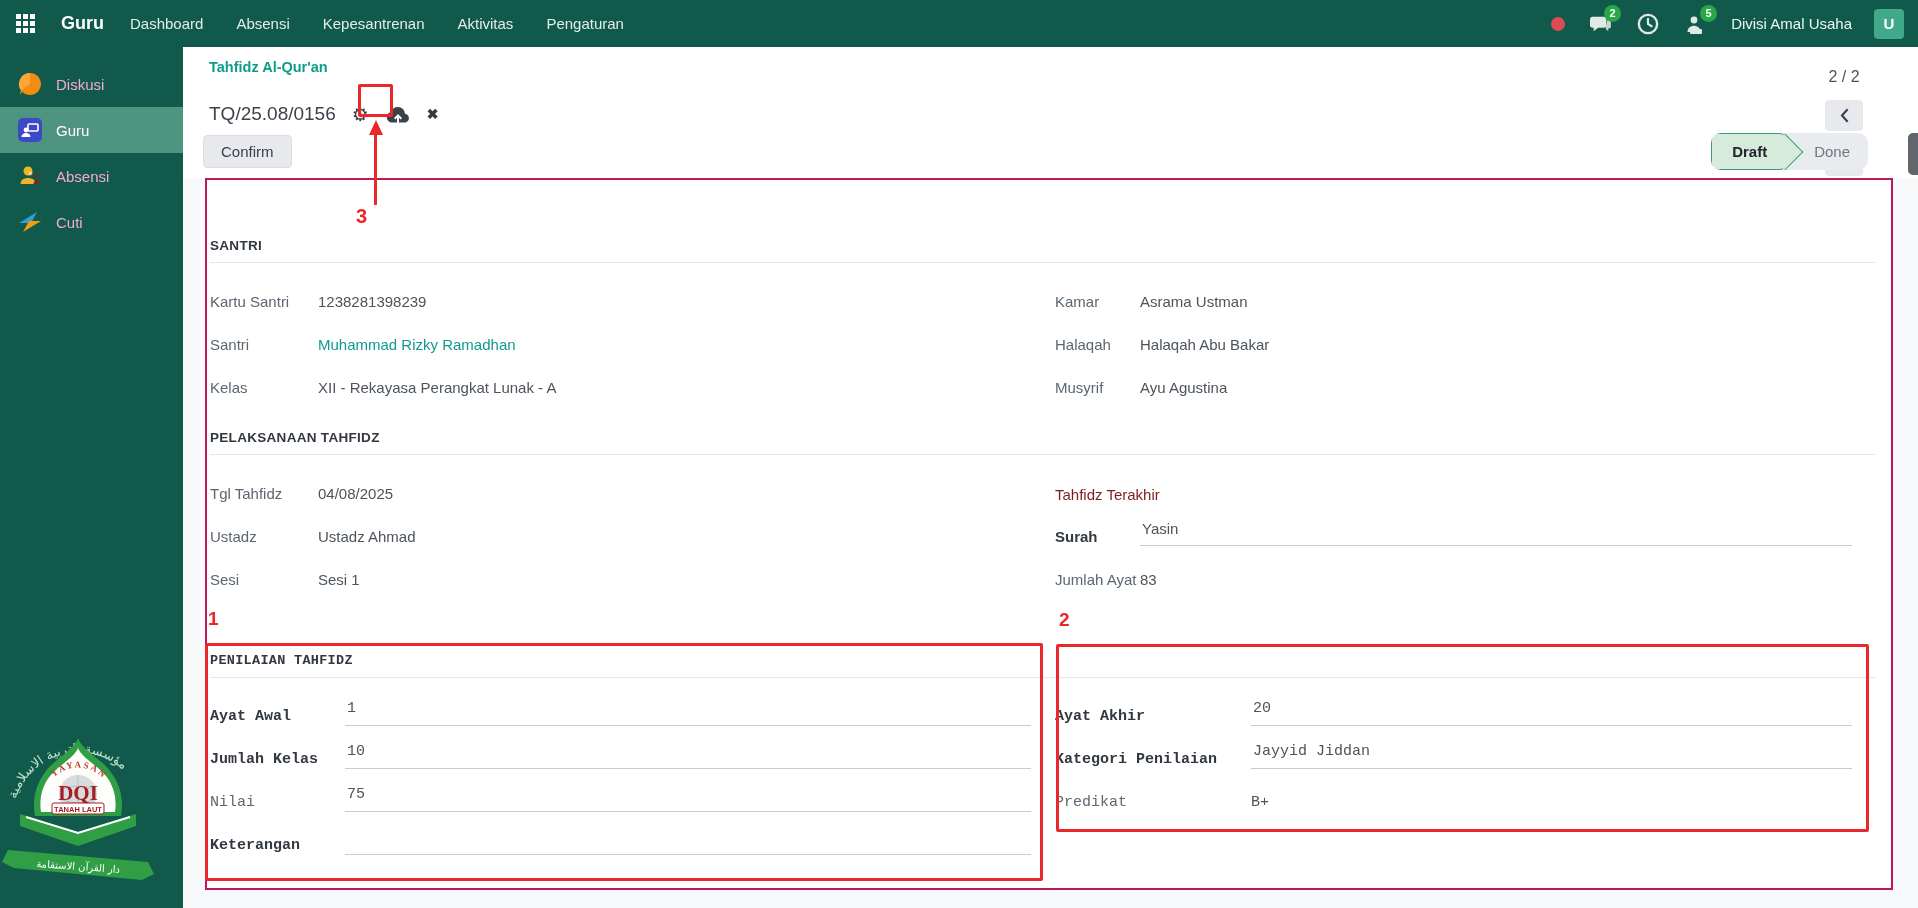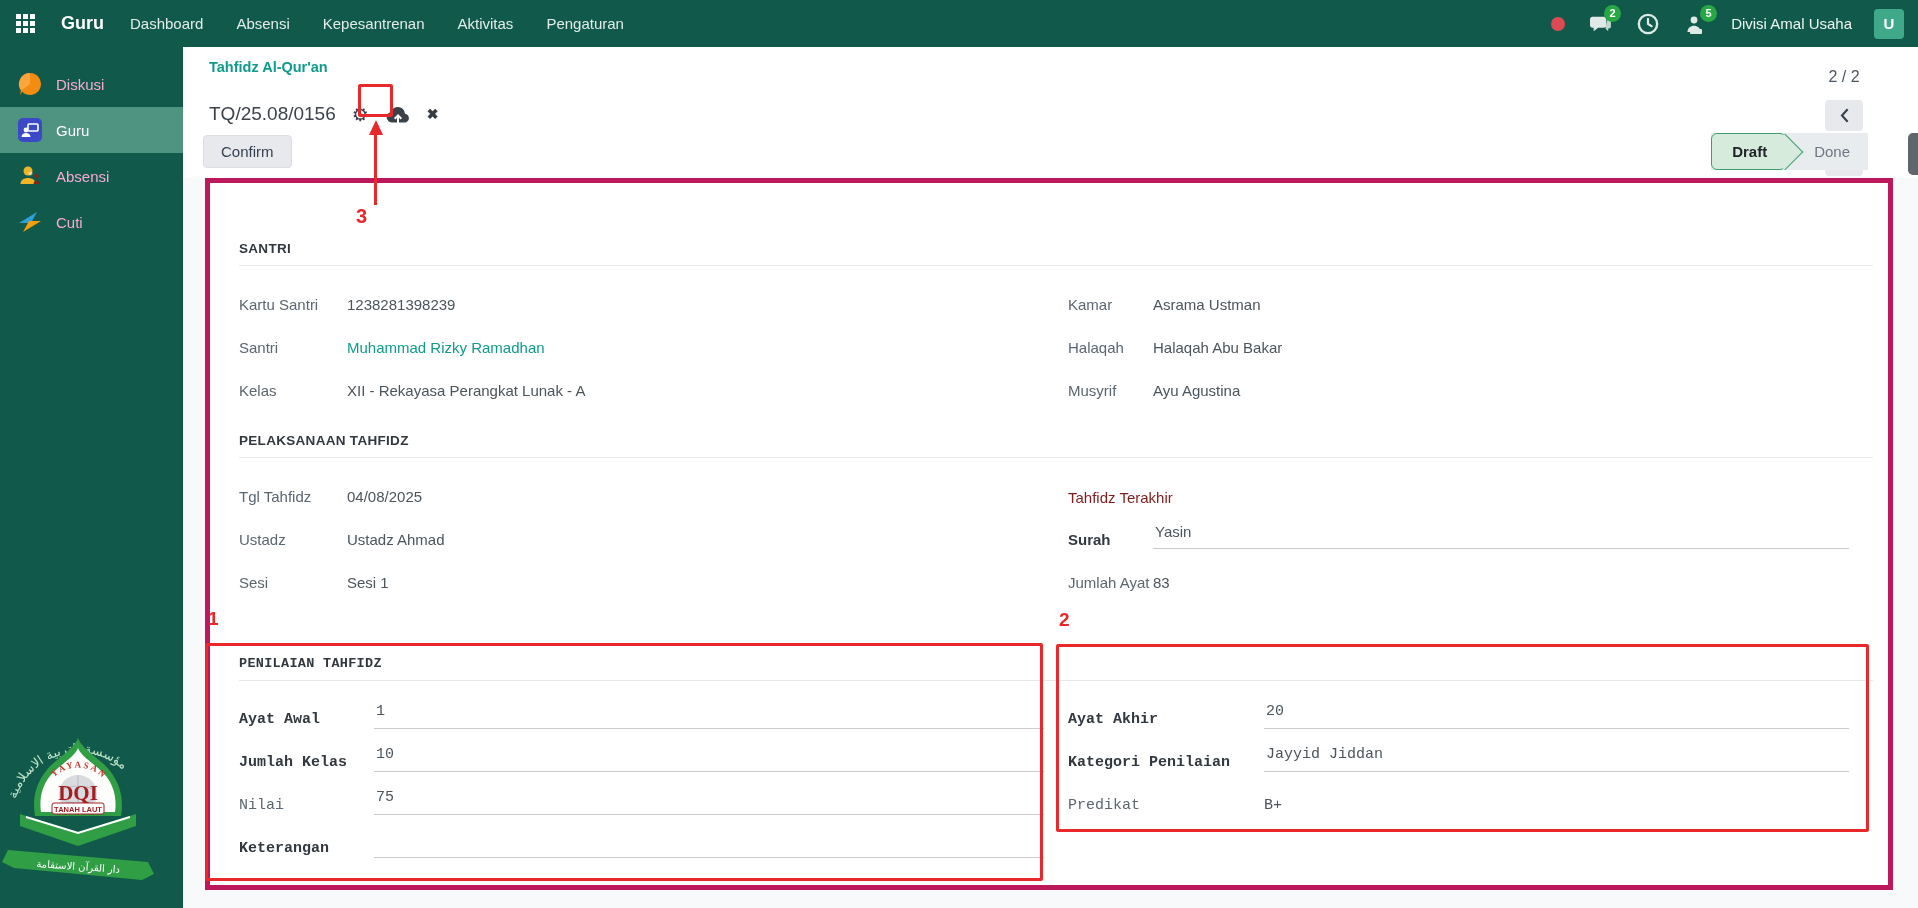--- a/index.html
+++ b/index.html
@@ -37,31 +37,31 @@
   .record-name{font-size:19px;color:#3c434b;}
   .gear{font-size:19px;color:#3a4149;cursor:pointer;line-height:1;}
   .xmark{font-size:14px;font-weight:700;color:#343b42;cursor:pointer;}
   .cloud-btn{width:26px;height:22px;cursor:pointer;display:flex;align-items:center;}
   .pager{position:absolute;right:55px;top:21px;display:flex;align-items:center;gap:14px;flex-direction:column;}
   .pager-text{font-size:16px;color:#4b5563;}
   .pg-btn{width:38px;height:31px;background:#e7e9ed;border:none;border-radius:4px;cursor:pointer;
     display:flex;align-items:center;justify-content:center;}
   .btn-confirm{position:absolute;left:20px;top:88px;background:#e7e9ed;border:1px solid #dcdee2;border-radius:4px;
     padding:7px 17px;font-size:15px;color:#374151;cursor:pointer;font-family:inherit;}
-  .statusbar{position:absolute;right:50px;top:86px;display:flex;background:#e9ecef;border-radius:0;overflow:hidden;height:37px;}
+  .statusbar{position:absolute;right:50px;top:86px;display:flex;background:#e9ecef;border-radius:10px;overflow:hidden;height:37px;}
   .step{display:flex;align-items:center;font-size:15px;cursor:pointer;}
   .step.active{background:#d7ebdd;border:1px solid #3c9d71;border-radius:6px;padding:0 18px 0 20px;
     position:relative;color:#212529;font-weight:600;}
   .step.active::after{content:"";position:absolute;right:-13px;top:50%;width:25px;height:25px;
     transform:translateY(-50%) rotate(45deg);background:#d7ebdd;border-top:1px solid #3c9d71;border-right:1px solid #3c9d71;}
   .step.done{color:#6e7681;padding:0 18px 0 28px;}
   .scroll-thumb{position:absolute;right:0;top:86px;width:10px;height:42px;background:#60666c;border-radius:5px 0 0 5px;}
   
   .sheet{position:absolute;left:22px;top:131px;width:1688px;height:712px;background:#fff;
-    border:5px solid #be185d;box-sizing:border-box;padding:58px 15px 0 29px;overflow:hidden;}
+    border:2px solid #be185d;box-sizing:border-box;padding:58px 15px 0 3px;overflow:hidden;}
   .section{margin-bottom:0;}
   .sec-title{font-size:13.5px;font-weight:700;color:#32383f;letter-spacing:.3px;
     border-bottom:1px solid #e6e8ea;padding-bottom:9px;margin-bottom:22px;}
   .cols{display:grid;grid-template-columns:1fr 1fr;column-gap:24px;}
   .col-right{padding-right:24px;}
   .frow{display:flex;align-items:flex-end;min-height:26px;margin-bottom:17px;}
   .frow .lbl{width:108px;flex:0 0 auto;font-size:15px;color:#5c6670;padding-bottom:1px;}
   .col-right .lbl{width:85px;}
   .lbl.req{font-weight:700;color:#32383f;}
   .val{font-size:15px;color:#4c545c;padding-bottom:1px;}

